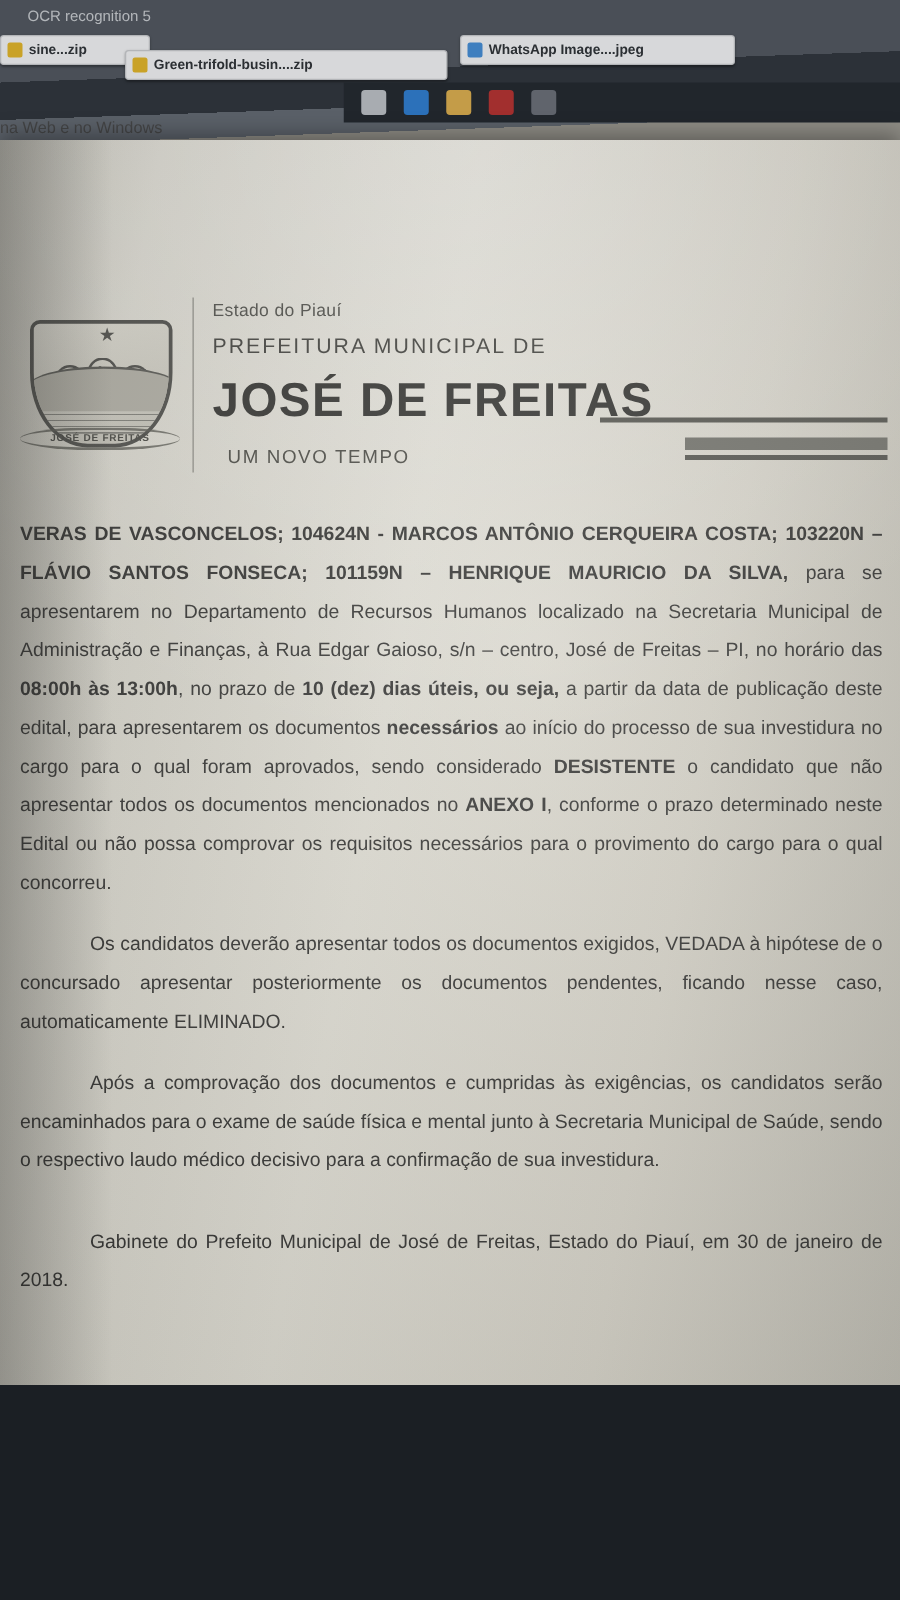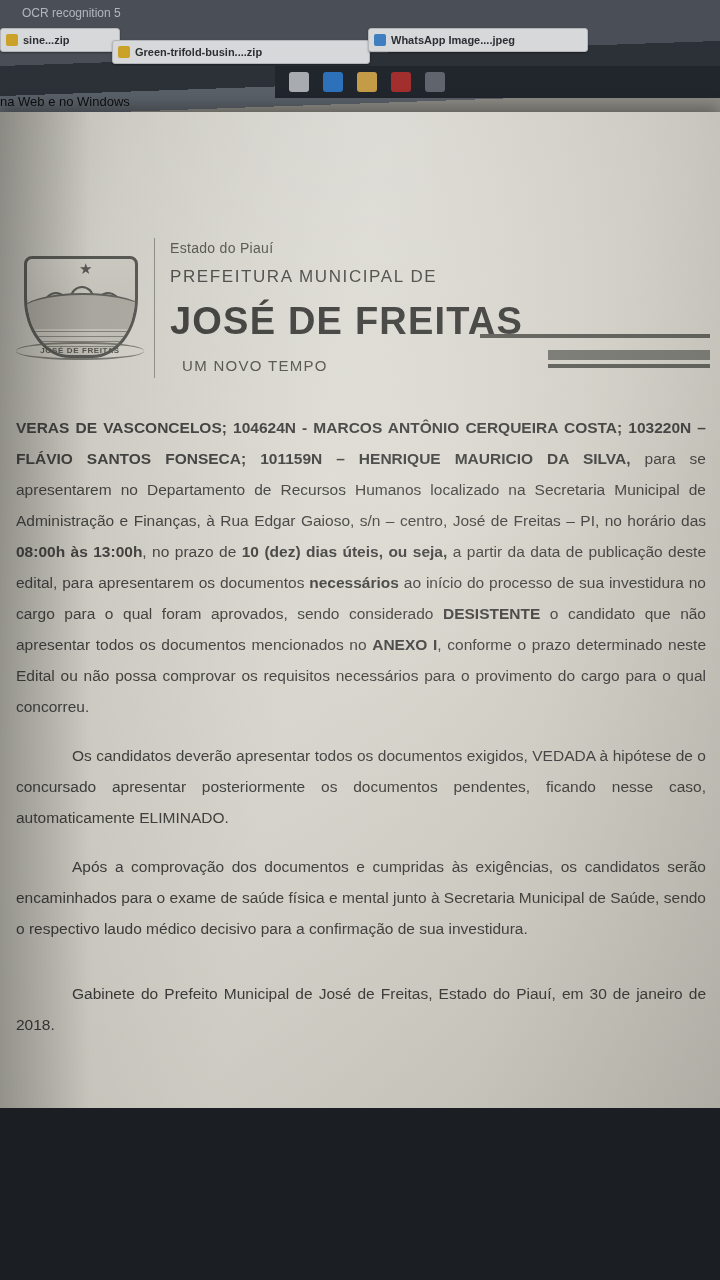--- a/index.html
+++ b/index.html
@@ -64,29 +64,29 @@
     position: absolute;
     left: 5px; top: 5px;
     width: 12px; height: 12px;
     background: #8a8d91;
     border-radius: 2px;
   }
   .chip.zip::before  { background: #c9a227; }
   .chip.jpeg::before { background: #3f7fbf; }
 
   #chip-a { left: 0px;   top: 28px; width: 90px; }
-  #chip-b { left: 112px; top: 40px; width: 228px; }
+  #chip-b { left: 100px; top: 40px; width: 228px; }
   #chip-c { left: 368px; top: 28px; width: 190px; }
   #tiny-label-1 {
     position: absolute; left: 22px; top: 6px;
     color: #cdd0d3; font-size: 12px; opacity: .8;
   }
   #tiny-label-2 {
     position: absolute; left: 0px; top: 94px;
-    color: #000000; font-size: 13px; opacity: .85; text-align: center;
+    color: #404040; font-size: 13px; opacity: .85; text-align: center;
   }
   #ghost-left {
     position: absolute; left: 0; top: 480px;
     width: 70px; height: 600px;
     color: #7f8b85; font-size: 13px; line-height: 46px;
     opacity: .45;
   }
 
   
   #sheet {

